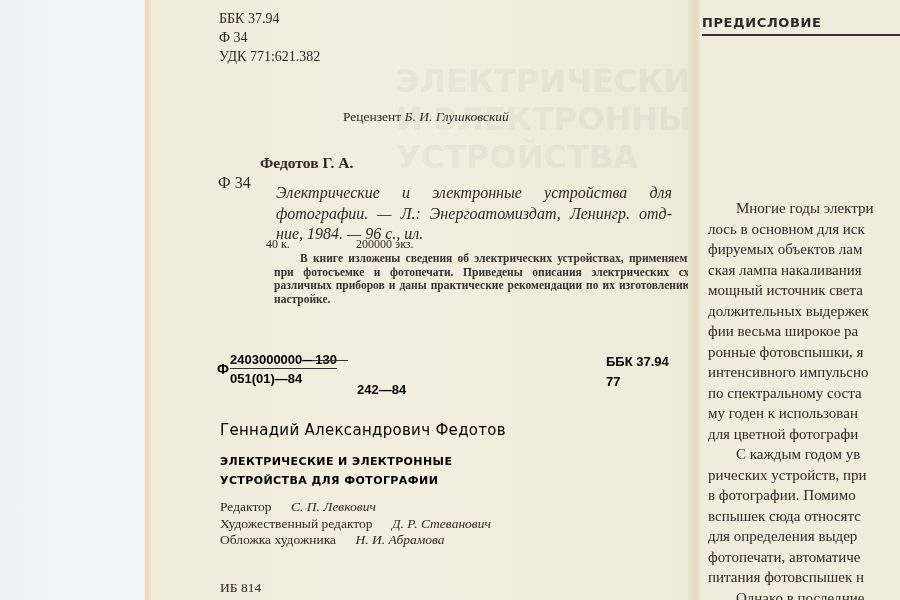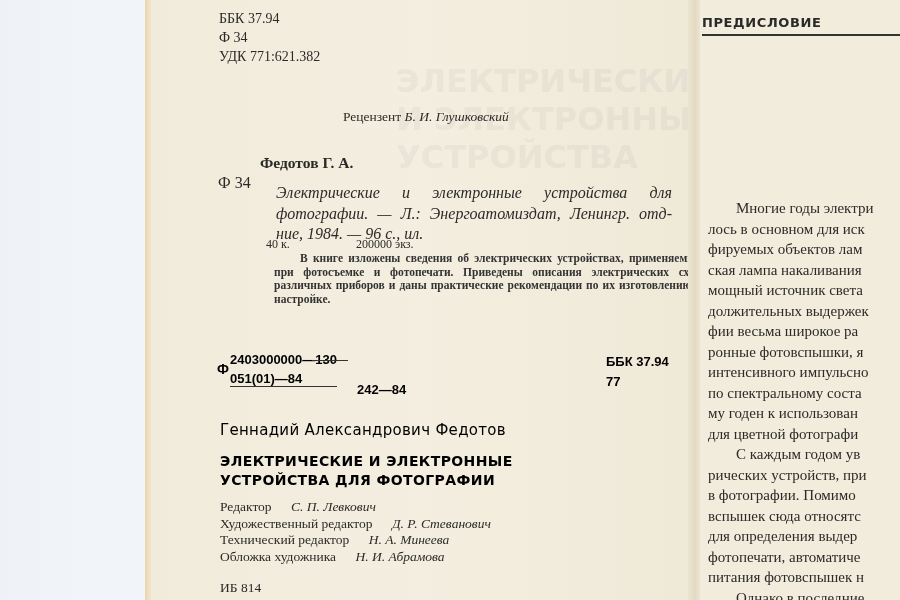--- a/index.html
+++ b/index.html
@@ -36,28 +36,28 @@
   .author-head { left:260px; top:154px; font-size:15.5px; font-weight:bold; }
   .cat-code { left:218px; top:174px; font-size:16px; }
   .entry { left:276px; top:183px; font-size:16px; line-height:20.5px; width:396px; white-space:normal; text-align:justify;font-style:italic; }
   .price { left:266px; top:237px; font-size:12px; }
   .copies { left:356px; top:237px; font-size:12px; }
   .abstract { left:246px; top:252px; width:428px; font-size:11.5px; line-height:13.6px; white-space:normal; text-align:justify; font-weight:bold; color:#333;margin-left:28px; }
   .abstract p { margin:0; text-indent:26px; }
 
   .fraction { left:217px; top:352px; font-size:13px; font-weight:bold; font-family:"Liberation Sans",sans-serif; }
   .phi { position:absolute; left:0; top:9px; font-size:14px; }
-  .num { position:absolute; left:13px; top:0; border-bottom:1px solid #333; padding-bottom:19px; }
+  .num { position:absolute; left:13px; top:0; border-bottom:1px solid #333; padding-bottom:1px; }
   .den { position:absolute; left:13px; top:19px; }
   .tail { position:absolute; left:140px; top:9px;margin-top:21px; }
   .frac-line2 { position:absolute; left:95px; top:8px; width:36px; border-top:1px solid #333; }
   .bbk-right { left:606px; top:352px; font-size:13px; font-weight:bold; font-family:"Liberation Sans",sans-serif; line-height:20px; }
 
   .full-name { left:220px; top:421px; font-size:15px; font-family:"DejaVu Sans",sans-serif; letter-spacing:0.3px; }
-  .title-caps { left:220px; top:452px; font-size:14px; font-weight:bold; line-height:19px; letter-spacing:0.4px; font-family:"DejaVu Sans",sans-serif; }
+  .title-caps { left:220px; top:452px; font-size:11px; font-weight:bold; line-height:19px; letter-spacing:0.4px; font-family:"DejaVu Sans",sans-serif; }
   .credits { left:220px; top:499px; font-size:13.5px; line-height:16.5px; }
   .credits i { font-style:italic;margin-left:16px; }
   .ib { left:220px; top:580px; font-size:13.5px; }
 
   .ghost { position:absolute; color:rgba(120,130,140,0.08); font-family:"DejaVu Sans",sans-serif; font-weight:bold; font-size:32px; left:396px; top:62px; line-height:38px; white-space:nowrap; }
 
   .preface-title { position:absolute; left:2px; top:15px; font-size:13px; font-weight:bold; letter-spacing:0.6px; font-family:"DejaVu Sans",sans-serif; color:#2a2a2a; }
   .preface-rule { position:absolute; left:2px; top:34px; width:200px; border-top:2px solid #333; }
   .preface-body { position:absolute; left:8px; top:198px; width:260px; font-size:15px; line-height:20.5px; }
   .preface-body div { white-space:nowrap; }
@@ -109,21 +109,20 @@
 <div class="abs full-name">Геннадий Александрович Федотов</div>
 
 <div class="abs title-caps">
   <div>ЭЛЕКТРИЧЕСКИЕ И ЭЛЕКТРОННЫЕ</div>
   <div>УСТРОЙСТВА ДЛЯ ФОТОГРАФИИ</div>
 </div>
 
 <div class="abs serif credits">
   <div><span>Редактор</span> <i>С. П. Левкович</i></div>
   <div><span>Художественный редактор</span> <i>Д. Р. Стеванович</i></div>
-  <div><span>Технический редактор</span> <i>Н. А. Минеева</i></div>
   <div><span>Обложка художника</span> <i>Н. И. Абрамова</i></div>
 </div>
 
 <div class="abs serif ib">ИБ 814</div>
 
 <div class="gutter"></div>
 
 <div class="page-right">
   <div class="preface-title">ПРЕДИСЛОВИЕ</div>
   <div class="preface-rule"></div>

